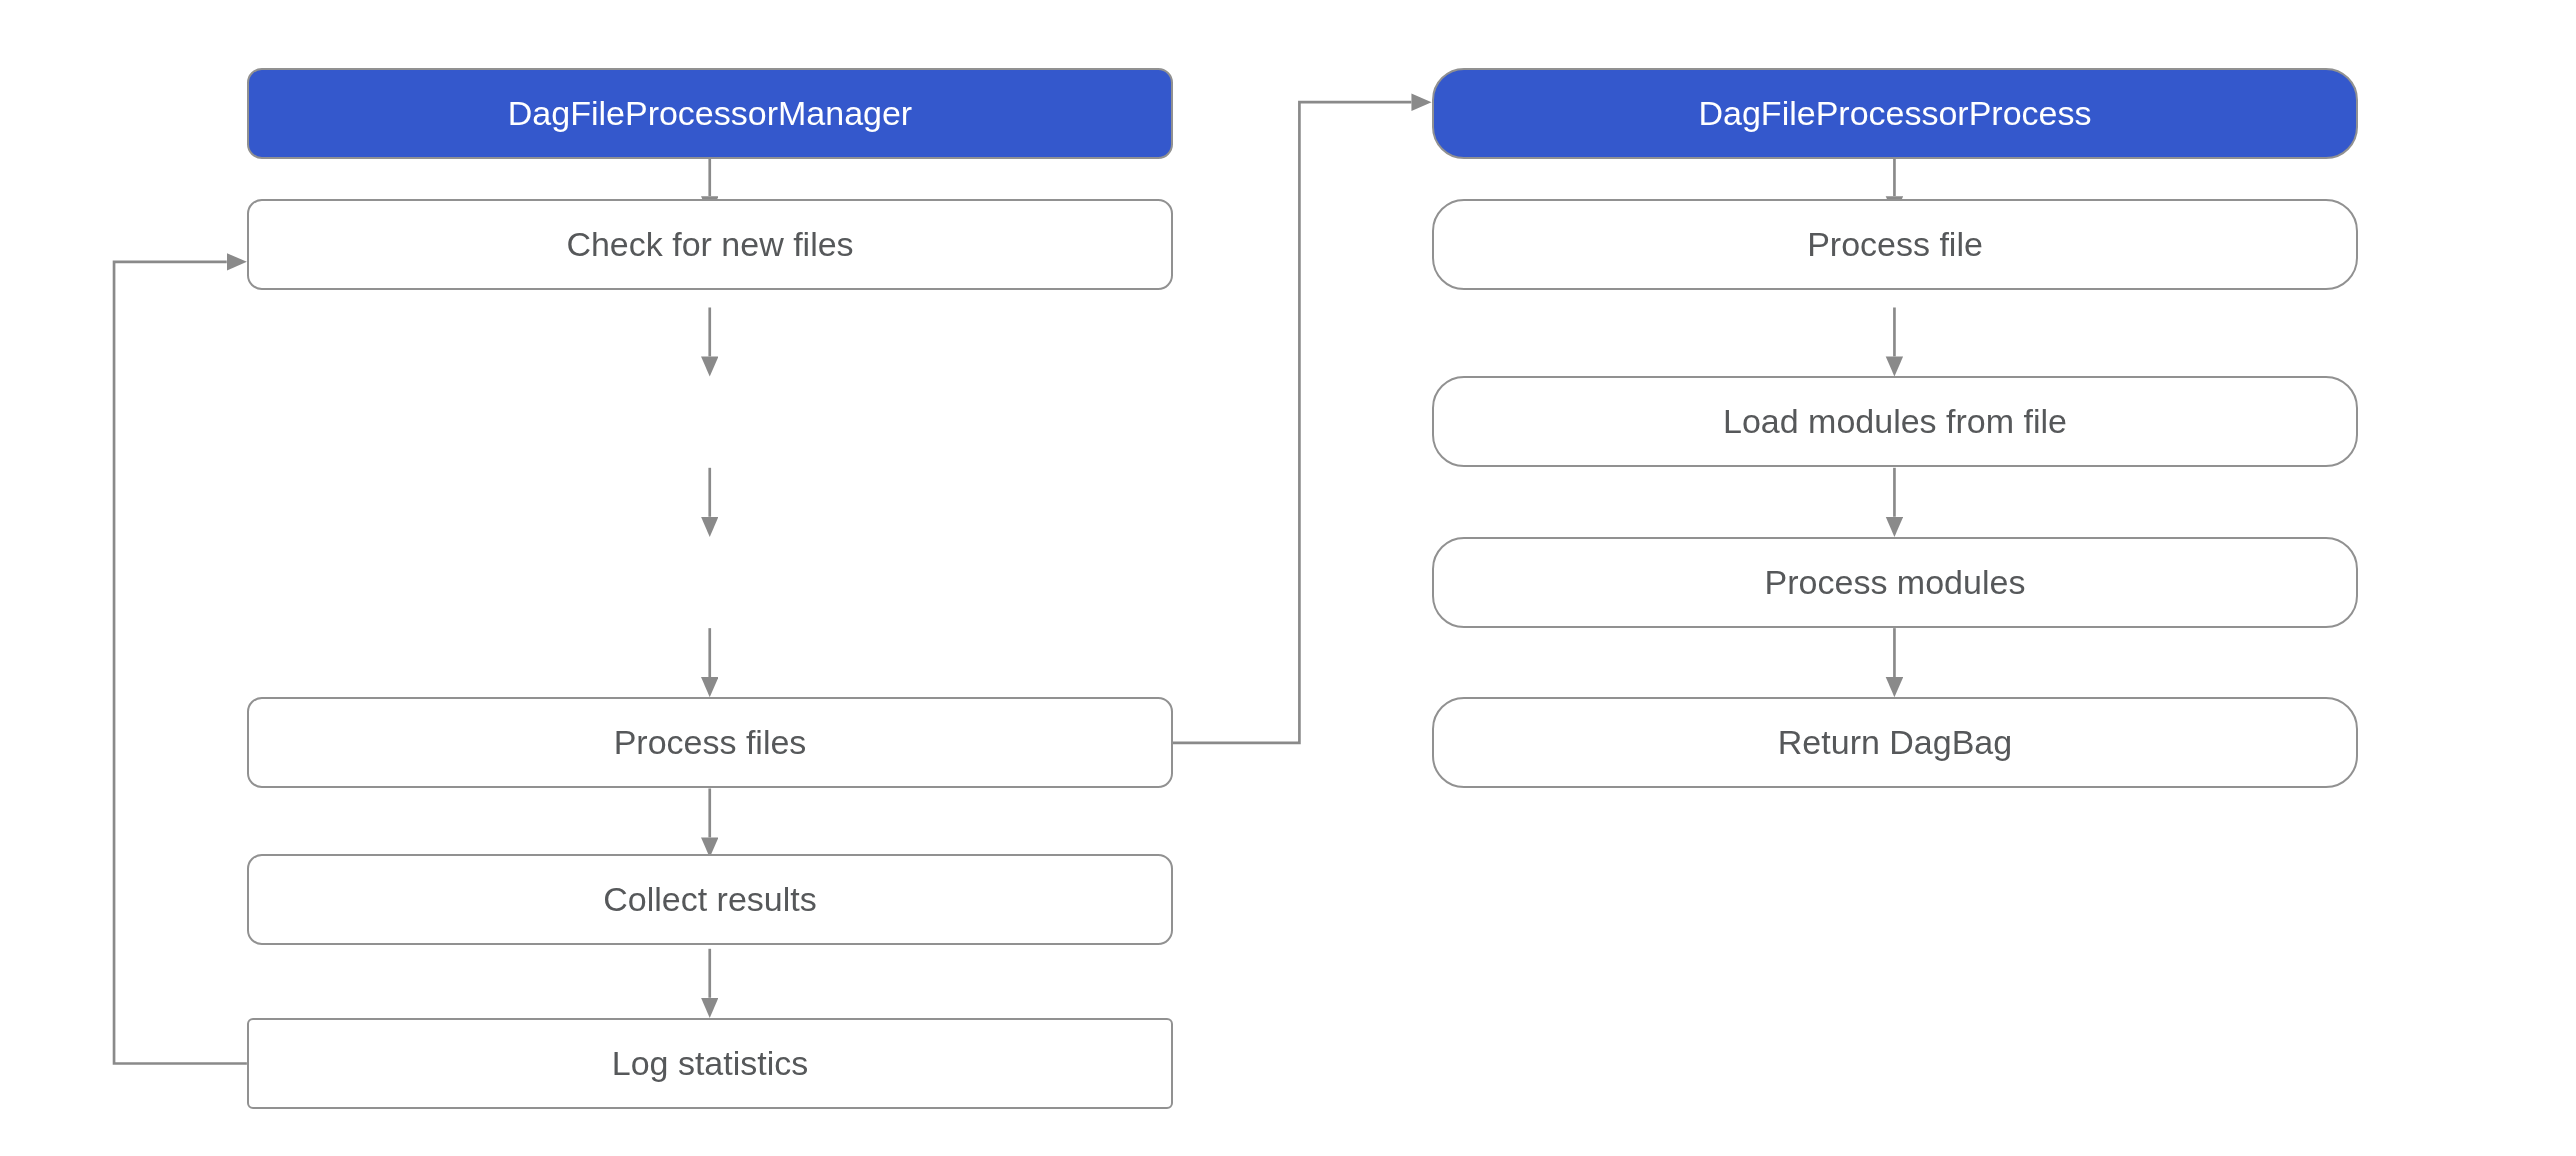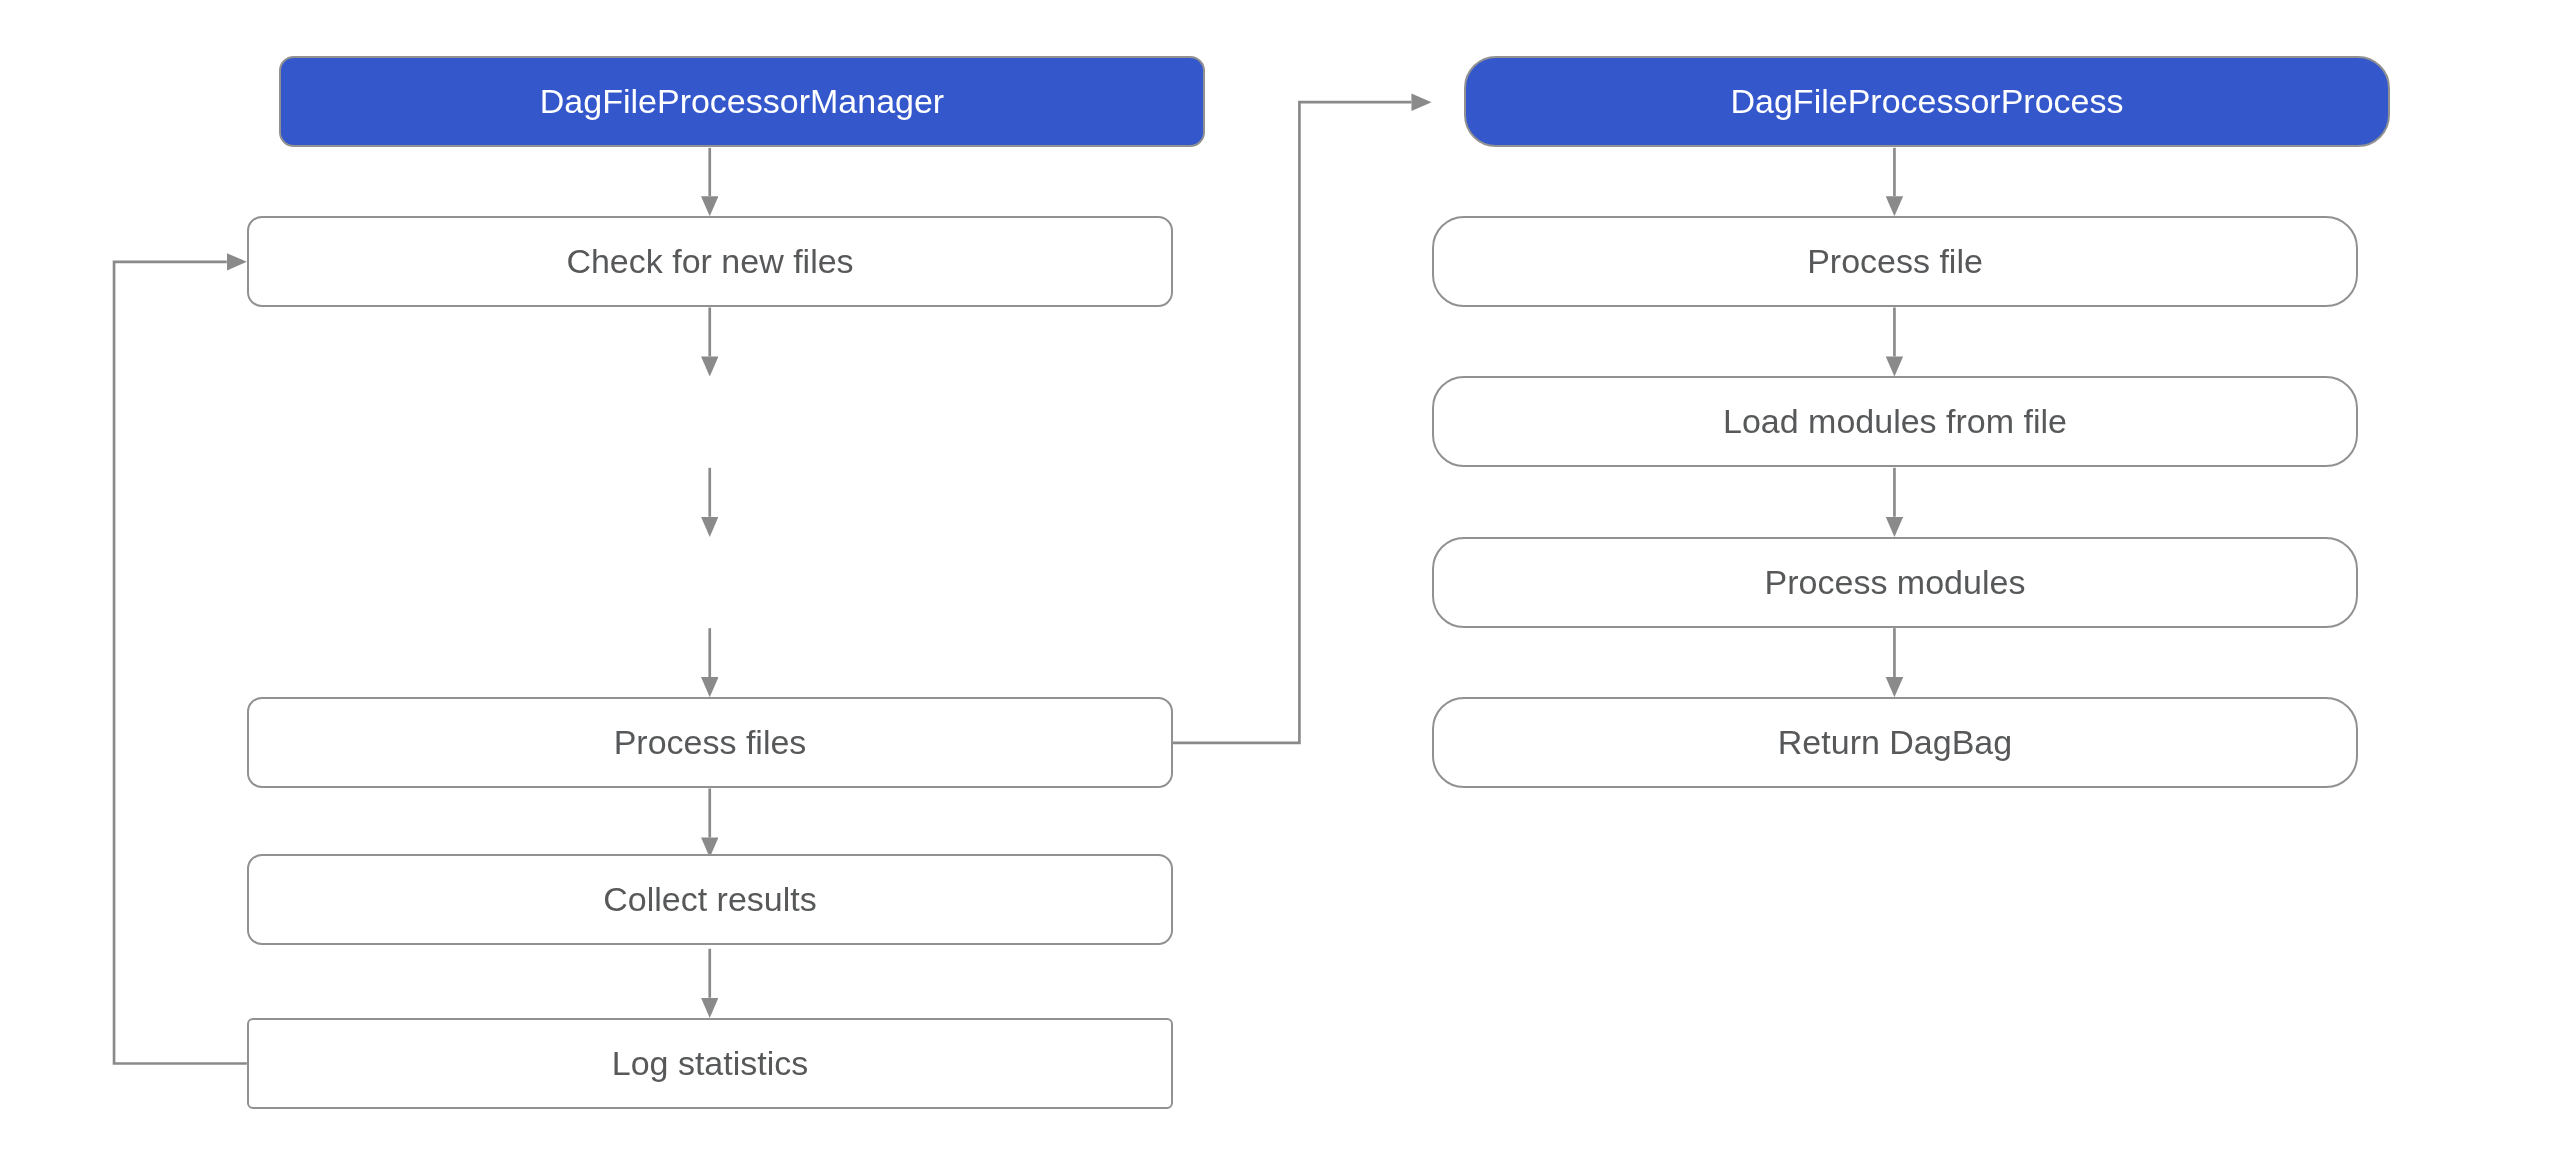--- a/index.html
+++ b/index.html
@@ -39,22 +39,22 @@
     line-height: 87px;
     text-align: center;
     white-space: nowrap;
   }
   .node.header {
     background: var(--header-fill, #3458cc);
     color: var(--header-text, #ffffff);
   }
   .col-left  { left: 247px; }
   .col-right { left: 1432px; border-radius: 32px; }
-  .row-1 { top: 56px; margin-left: 32px; }
-  .row-2 { top: 216px; }
+  .row-1 { top: 68px; }
+  .row-2 { top: 199px; }
   .row-3 { top: 376px; }
   .row-4 { top: 537px; }
   .row-5 { top: 697px; }
   .row-6 { top: 854px; }
   .row-7 { top: 1018px; border-radius: 6px; }
 </style>
 </head>
 <body>
 
 <div class="canvas">

